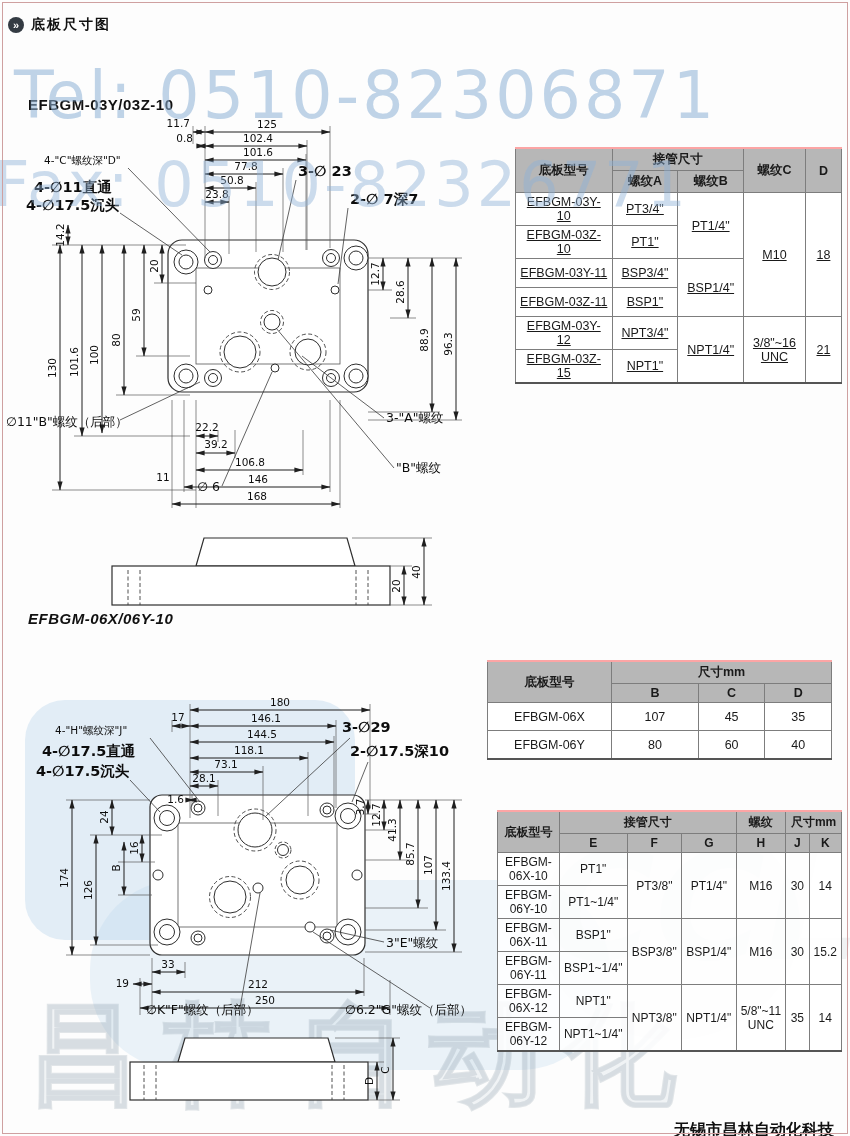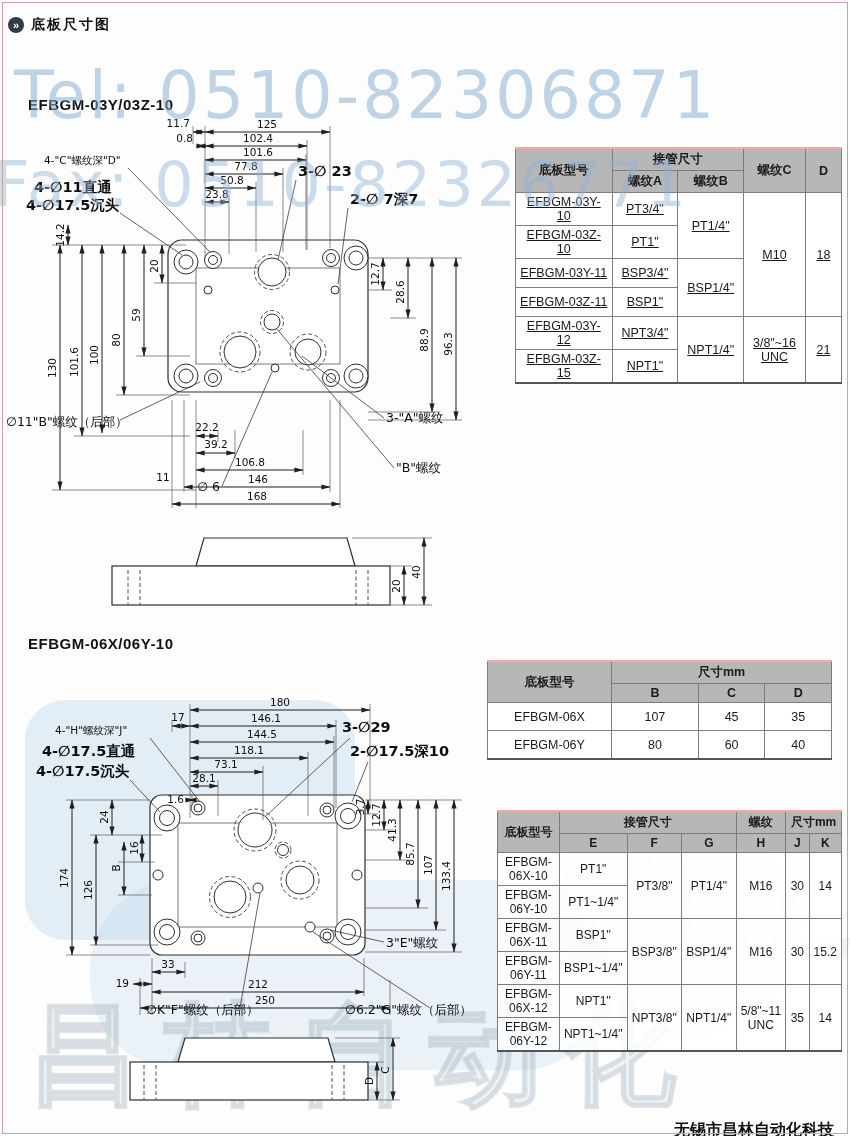--- a/index.html
+++ b/index.html
@@ -7,21 +7,21 @@
     width:850px;height:1136px;position:relative;background:#fdfdfd;overflow:hidden;
     font-family:"Liberation Sans",sans-serif;color:#111;
   }
   .frame{position:absolute;inset:2px;border:1px solid #cfa0a0;pointer-events:none;z-index:60;}
   .titlebar{position:absolute;left:8px;top:16px;display:flex;align-items:center;gap:7px;z-index:30;}
   .titleicon{width:16px;height:16px;border-radius:50%;background:#343b43;color:#fff;
     font-size:11px;line-height:16px;text-align:center;font-weight:bold;}
   .pagetitle{font-size:14px;font-weight:bold;letter-spacing:2px;}
   .secheading{position:absolute;font-size:15px;font-weight:bold;letter-spacing:.5px;z-index:30;}
   #h1{left:28px;top:60px;margin-top:36px;}
-  #h2{left:28px;top:635px;}
+  #h2{left:28px;top:610px;font-style:italic;}
   .footer{position:absolute;right:16px;top:1120px;font-size:16px;font-weight:bold;z-index:45;}
 
   
   .wm{position:absolute;white-space:nowrap;pointer-events:none;z-index:40;font-family:"DejaVu Sans",sans-serif;}
   .wm-tel{left:14px;top:58px;font-size:65px;letter-spacing:3px;color:rgba(141,177,214,0.55);}
   .wm-fax{left:-6px;top:148px;font-size:62px;letter-spacing:3px;color:rgba(141,177,214,0.45);}
   .wm-logo{left:28px;top:980px;font-size:112px;letter-spacing:22px;font-weight:bold;z-index:1;
     color:rgba(175,190,205,0.16);-webkit-text-stroke:2px rgba(128,145,160,0.22);}
   .wm-abbr{left:545px;top:820px;font-size:150px;font-weight:bold;font-style:italic;z-index:1;
     color:rgba(130,145,160,0.10);}

